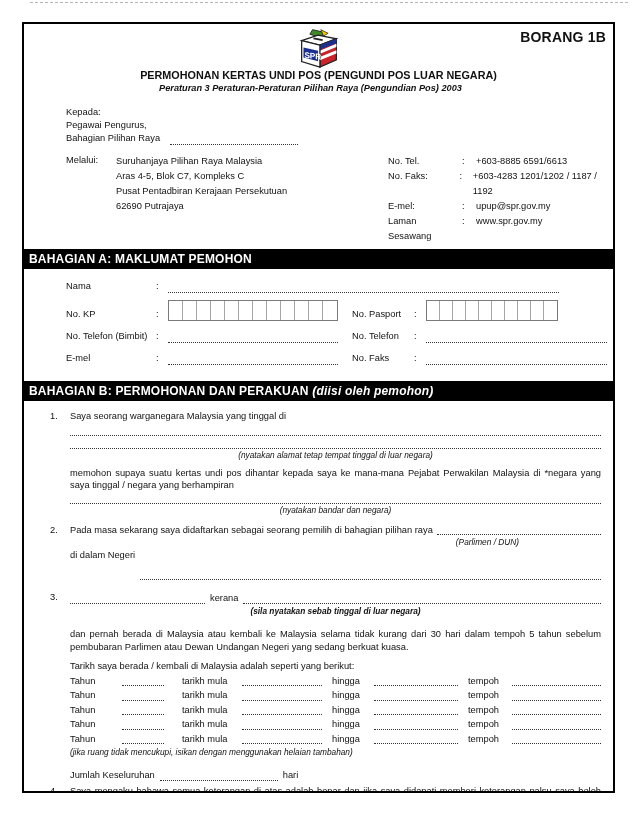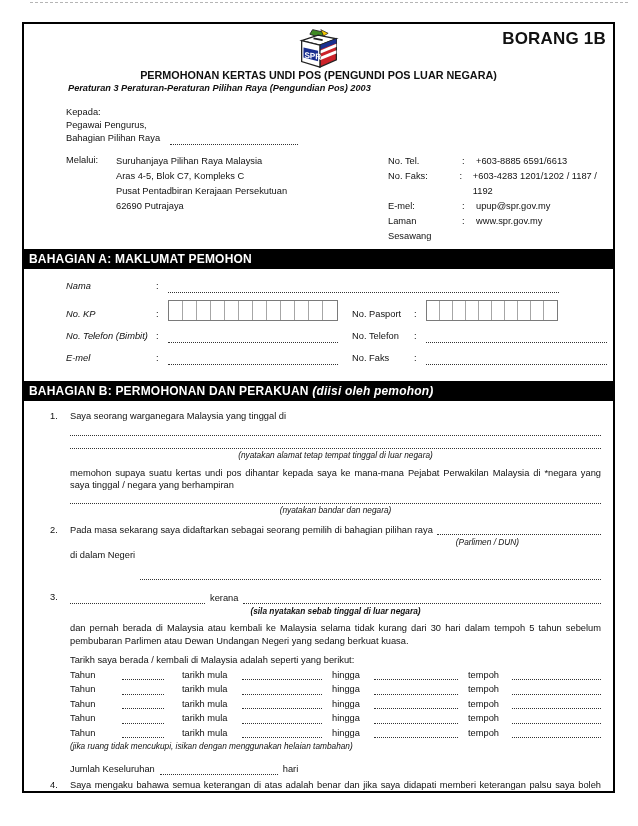--- a/index.html
+++ b/index.html
@@ -9,24 +9,24 @@
     font-family:"Liberation Sans", sans-serif; color:#111;
     font-size:9.3px; line-height:1.35; overflow:hidden;
   }
   .sheet { position:absolute; inset:0; background:#fff; }
   .scan-top-line { position:absolute; top:2px; left:30px; right:10px; border-top:1px dashed #b5b5b5; }
   .formbox {
     position:absolute; left:22px; top:22px; width:593px; height:771px;
     border:2px solid #000; background:#fff; overflow:hidden;
   }
   .hdr { position:relative; height:72px; }
-  .borang { position:absolute; top:4px; right:7px; font-weight:bold; font-size:17px; letter-spacing:.2px; }
+  .borang { position:absolute; top:4px; right:7px; font-weight:bold; font-size:14px; letter-spacing:.2px; }
   .logo { position:absolute; top:2px; left:50%; transform:translateX(-50%); }
   .title { position:absolute; top:44px; left:0; right:0; text-align:center; font-weight:bold; font-size:10.8px; }
-  .subtitle { position:absolute; top:58px; left:0; right:16px; text-align:left; font-weight:bold; font-style:italic; font-size:9.2px;padding-left:44px; }
+  .subtitle { position:absolute; top:58px; left:0; right:16px; text-align:center; font-weight:bold; font-style:italic; font-size:9.2px; }
 
   .kepada { margin:10px 8px 0 42px; display:flex;flex-direction:column; }
   .kepada .klbl { width:50px; }
   .kepada .kcol > div { line-height:13px; }
   .kline2 { display:flex; align-items:flex-end; }
   .kline2 .t { margin-right:10px; }
 
   .melalui { margin:9px 0 0 42px; display:flex; }
   .mleft { display:flex; width:322px; }
   .mleft .klbl { width:50px; }
@@ -41,21 +41,21 @@
     background:var(--bar_bg,#000); color:var(--bar_text,#fff);
     font-weight:bold; font-size:12px; padding:2px 0 2px 5px; letter-spacing:.2px;
   }
   .bar .it { font-style:italic; font-weight:bold; }
   .bar-a { margin-top:5px; }
   .bar-b { margin-top:7px; }
 
   .sec-a { padding:9px 6px 9px 42px; }
   .arow { display:flex; align-items:flex-end; margin-bottom:7px; height:15px; }
   .arow:last-child { margin-bottom:0; }
-  .arow .flbl { width:90px;font-style:italic; }
+  .arow .flbl { width:90px; }
   .arow .colon { width:12px; text-align:left; }
   .arow .flbl2 { width:62px; margin-left:14px; }
   .boxgrid { display:inline-flex; border:1px solid #7a7a7a; background:#fff; align-self:center; }
   .boxgrid .cell { height:19px; border-right:1px solid #a6a6a6; }
   .boxgrid .cell:last-child { border-right:none; }
   .kp .cell { width:14px; }
   .pp .cell { width:13px; }
   .arow.boxes { height:21px; }
 
   .sec-b { padding:9px 12px 0 24px; }
@@ -251,21 +251,21 @@
 
       <div class="item" style="margin-top:11px">
         <div class="inum">3.</div>
         <div class="ibody">
           <div class="fill-row" style="margin-top:1px">
             <span class="dots" style="width:135px"></span>
             <span class="t" style="margin:0 5px">kerana</span>
             <span class="dots grow"></span>
           </div>
           <div class="caption bold">(sila nyatakan sebab tinggal di luar negara)</div>
-          <div class="just" style="margin-top:5px">dan pernah berada di Malaysia atau kembali ke Malaysia selama tidak kurang dari 30 hari dalam tempoh 5 tahun sebelum pembubaran Parlimen atau Dewan Undangan Negeri yang sedang berkuat kuasa.</div>
+          <div class="just" style="margin-top:11px">dan pernah berada di Malaysia atau kembali ke Malaysia selama tidak kurang dari 30 hari dalam tempoh 5 tahun sebelum pembubaran Parlimen atau Dewan Undangan Negeri yang sedang berkuat kuasa.</div>
           <div style="margin-top:7px">Tarikh saya berada / kembali di Malaysia adalah seperti yang berikut:</div>
 
           <div class="sched-row">
             <span class="c1">Tahun</span>
               <span class="dots d1"></span>
             <span class="c2">tarikh mula</span>
               <span class="dots d2"></span>
             <span class="c3">hingga</span>
               <span class="dots d3"></span>
             <span class="c4">tempoh</span>

